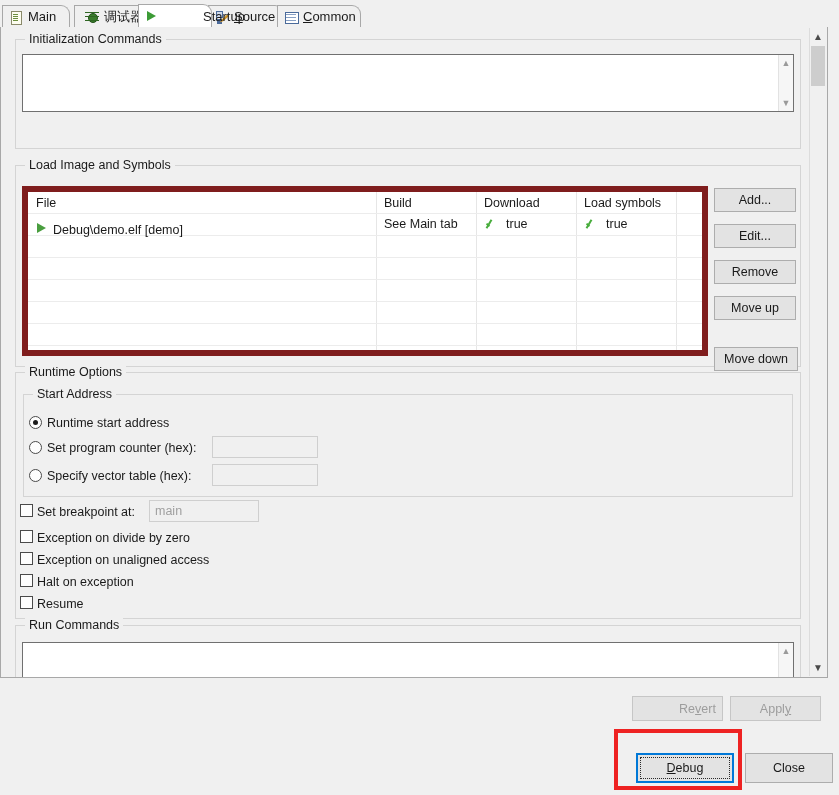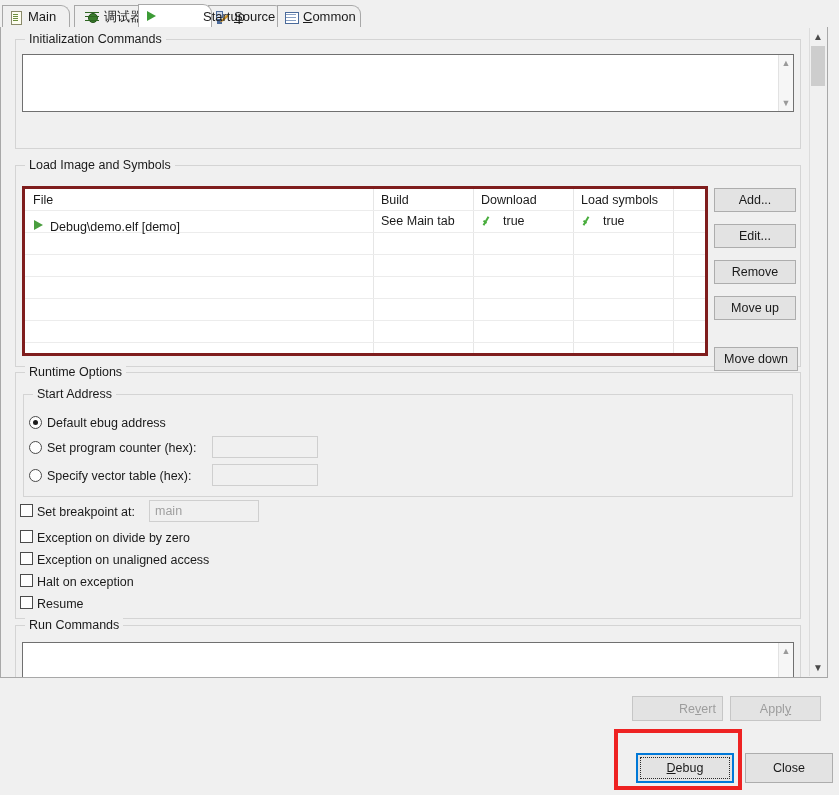--- a/index.html
+++ b/index.html
@@ -127,21 +127,21 @@
   .tbox .sb .ar {
     position: absolute; left: 0; width: 14px; height: 14px;
     color: #9a9a9a; font-size: 9px; text-align: center; line-height: 14px;
   }
   .tbox .sb .up { top: 1px; }
   .tbox .sb .dn { bottom: 1px; }
 
   
   .tbl {
     position: absolute; background: #ffffff;
-    border: 3px solid #7f1d1d; box-sizing: border-box;
+    border: 6px solid #7f1d1d; box-sizing: border-box;
     overflow: hidden;
   }
   .tbl .cell {
     position: absolute; height: 22px; line-height: 22px;
     font-size: 12.5px; color: #1a1a1a; white-space: nowrap;
     overflow: hidden;
   }
   .tbl .vline {
     position: absolute; top: 0; bottom: 0; width: 1px; background: #e6e6e6;
   }
@@ -343,21 +343,21 @@
       <div class="group" style="left:14px; top:345px; width:786px; height:247px;">
         <span class="glabel">Runtime Options</span>
       </div>
 
       <div class="group" style="left:22px; top:367px; width:770px; height:103px;">
         <span class="glabel">Start Address</span>
       </div>
 
       <div>
         <span class="radio on" style="left:28px; top:389px;"></span>
-        <span class="lbl" style="left:46px; top:389px;">Default ebug address</span>
+        <span class="lbl" style="left:46px; top:389px;">Runtime start address</span>
       </div>
 
       <div>
         <span class="radio" style="left:28px; top:414px;"></span>
         <span class="lbl" style="left:46px; top:414px;">Set program counter (hex):</span>
         <span class="inp" style="left:211px; top:409px; width:106px; height:22px;"></span>
       </div>
 
       <div>
         <span class="radio" style="left:28px; top:442px;"></span>

